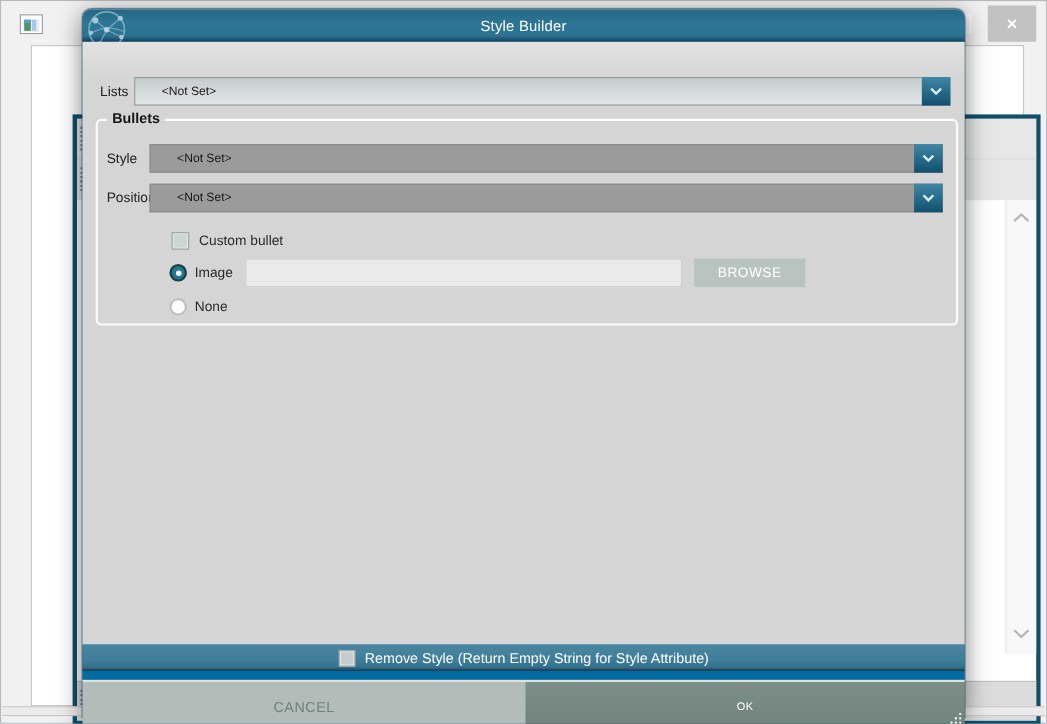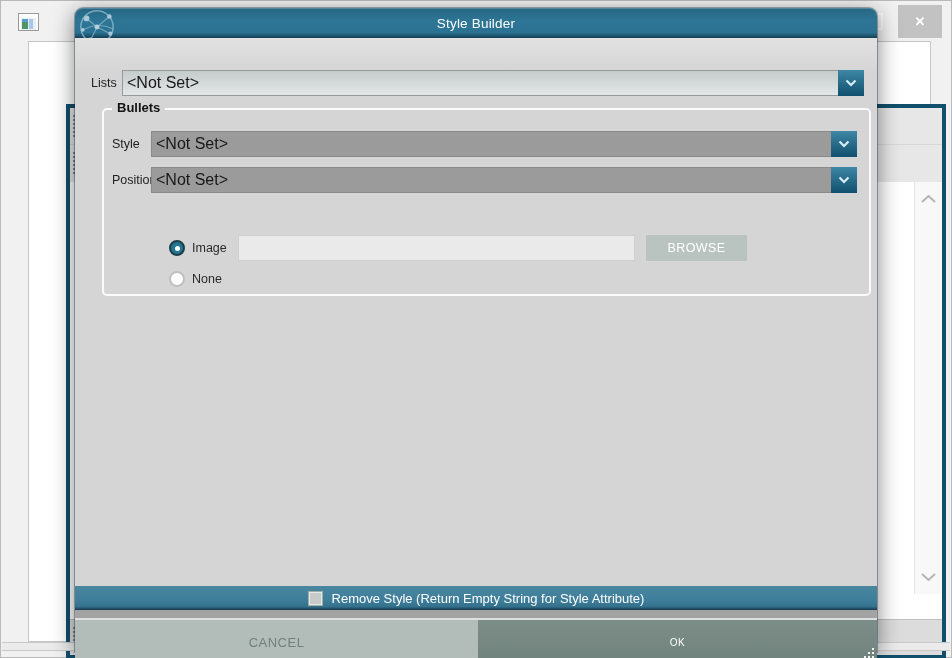--- a/index.html
+++ b/index.html
@@ -36,21 +36,21 @@
   .scroll-up { position: absolute; top: 8px; left: 5px; }
   .scroll-down { position: absolute; bottom: 8px; left: 5px; }
   .editor-statusbar { position: absolute; left: 0; right: 0; bottom: 0; height: 36px;
                       background: #dcdcdc; border-top: 1px solid #c0c0c0; }
   .design-btn { position: absolute; left: 12px; top: 5px; width: 26px; height: 24px;
                 background: #d8e9f8; border: 1px solid #86aed2; display: flex;
                 align-items: center; justify-content: center; }
 
   
   .dialog { position: absolute; left: 75px; top: 8px; width: 802px; height: 644px;
-            background: #a3a3a3; border-radius: 8px 8px 0 0;
+            background: #0369a1; border-radius: 8px 8px 0 0;
             box-shadow: 0 5px 22px rgba(0,0,0,.5), 0 0 0 1px rgba(20,50,65,.35); }
   .titlebar { position: absolute; top: 0; left: 0; right: 0; height: 30px;
               border-radius: 8px 8px 0 0; overflow: hidden;
               background: linear-gradient(180deg, #256684 0%, #2e7695 45%, #2b7292 82%, #153f55 100%);
               box-shadow: inset 0 1px 0 rgba(255,255,255,.22);
               display: flex; align-items: center; justify-content: center; }
   .titlebar-title { color: #ffffff; font-size: 13.5px; letter-spacing: .2px; }
   .logo { position: absolute; left: 3px; top: 0px; opacity: .85; }
 
   .dialog-body { position: absolute; top: 30px; left: 0; right: 0; height: 548px; display: flex; }
@@ -63,27 +63,27 @@
           background: linear-gradient(180deg, #e2e2e2 0, #d5d5d5 34px, #d5d5d5 100%); }
   .field-label { font-size: 12.5px; color: #222222; }
 
   .lists-row { position: absolute; left: 0; right: 0; top: 32px; height: 26px; }
   .lists-row .field-label { position: absolute; left: 16px; line-height: 26px; }
   .dd { position: absolute; height: 26px; }
   .dd.light { left: 47px; right: 13px;
               background: linear-gradient(180deg, #c5cccc, #e3e6e6);
               border: 1px solid #939b9b; }
   .dd.gray { left: 47px; right: 12px; background: #9b9b9b; border: 1px solid #8a8a8a; }
-  .dd-value { position: absolute; left: 4px; top: 0; line-height: 24px; font-size: 16px; color: #181818; text-align: right; }
+  .dd-value { position: absolute; left: 24px; top: 0; line-height: 24px; font-size: 11px; color: #181818; text-align: right; }
   .dd-btn { position: absolute; right: -1px; top: -1px; width: 26px; height: 26px;
             background: linear-gradient(180deg, #3e87a5, #11506e);
             display: flex; align-items: center; justify-content: center; }
 
   .group { position: absolute; left: 12px; right: 6px; top: 70px; height: 188px;
-           border: 2px solid #fbfbfb; border-radius: 5px; margin-left: 15px; }
+           border: 2px solid #fbfbfb; border-radius: 5px; }
   .group-label { position: absolute; top: -10px; left: 8px; background: #d5d5d5;
                  padding: 0 5px; font-weight: bold; font-size: 13px; color: #141414; }
   .g-row { position: absolute; left: 0; right: 0; height: 40px; }
   .g-row .field-label { position: absolute; left: 8px; line-height: 26px; }
   .row-style { top: 21px; }
   .row-position { top: 57px; }
   .row-custom { top: 100px; height: 18px; }
   .row-image { top: 125px; }
   .row-none { top: 160px; height: 18px; }
 
@@ -238,20 +238,24 @@
           <div class="dd gray">
             <span class="dd-value">&lt;Not Set&gt;</span>
             <span class="dd-btn">
               <svg width="12" height="8" viewBox="0 0 12 8">
                 <polyline points="1.5,1.5 6,6 10.5,1.5" fill="none" stroke="#d8ecf4" stroke-width="2.2"></polyline>
               </svg>
             </span>
           </div>
         </div>
 
+        <div class="g-row row-custom">
+          <span class="cb"></span>
+          <span class="inline-label">Custom bullet</span>
+        </div>
 
         <div class="g-row row-none">
           <span class="radio unsel"></span>
           <span class="inline-label">None</span>
         </div>
 
         <div class="g-row row-image">
           <span class="radio sel"></span>
           <span class="inline-label">Image</span>
           <input class="bullet-input" type="text" value="" style="">

